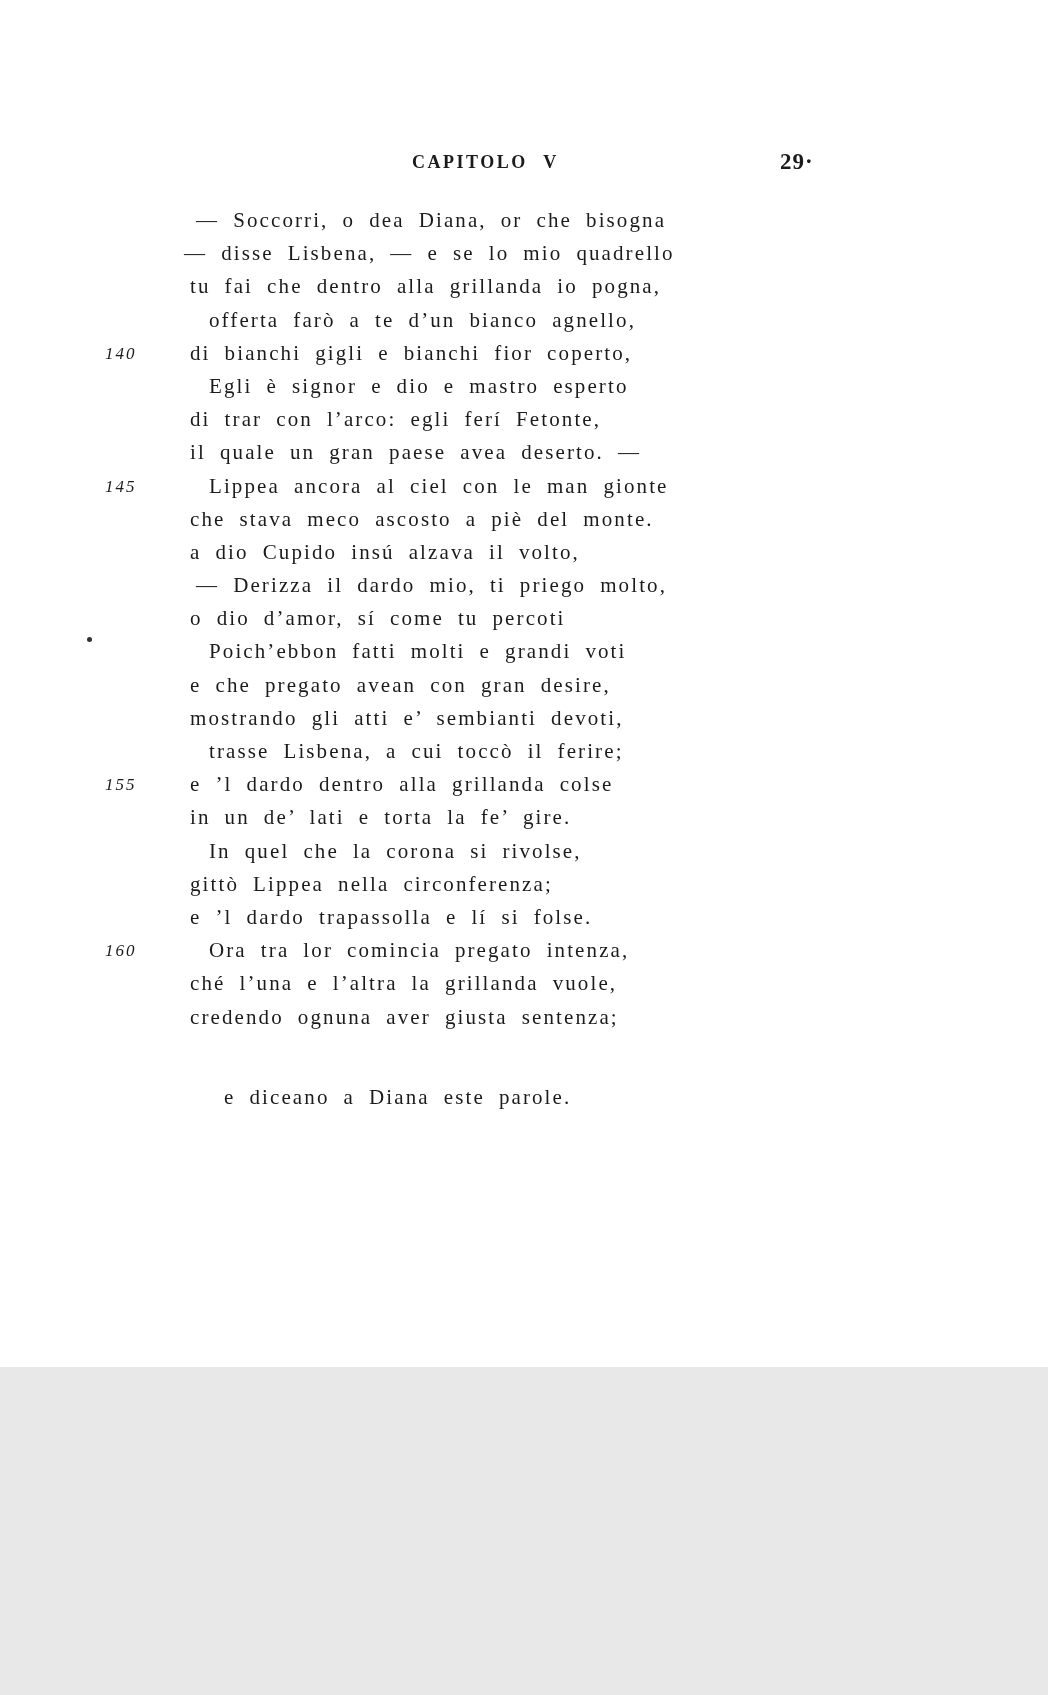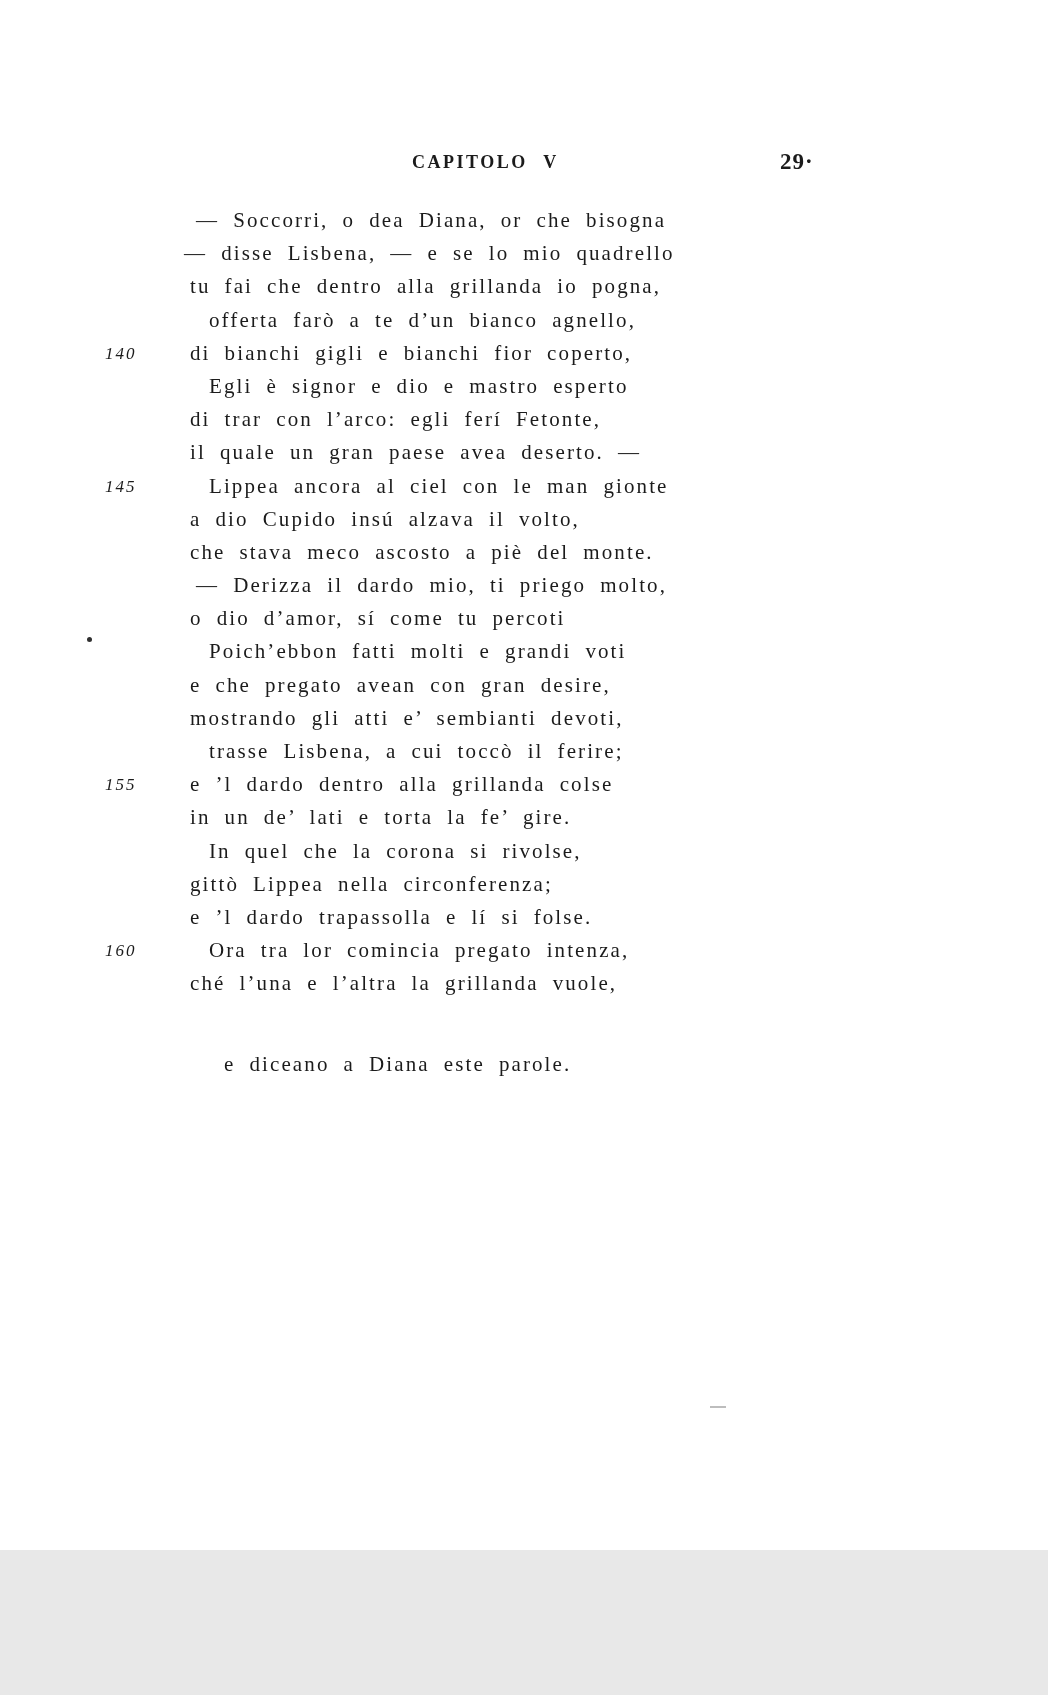--- a/index.html
+++ b/index.html
@@ -1,18 +1,18 @@
 <!DOCTYPE html>
 <html><head>
 <meta charset="utf-8">
 <style>
   html,body{margin:0;padding:0;background:#e8e8e8;}
   .page{
     position:relative;
-    width:1048px;height:1550px;
+    width:1048px;height:1367px;
     background:#ffffff;
     font-family:"Liberation Serif","DejaVu Serif",serif;
     color:#1b1b1b;
     overflow:hidden;
   }
   .chapter{
     position:absolute;left:412px;top:152px;
     font-size:18px;font-weight:700;
     letter-spacing:2.5px;word-spacing:9px;
     white-space:nowrap;
@@ -62,35 +62,36 @@
   <div class="poem">
       <div class="line"><span class="num"></span><span class="txt ind-dash-tercet">— Soccorri, o dea Diana, or che bisogna</span></div>
       <div class="line"><span class="num"></span><span class="txt ind-dash-none">— disse Lisbena, — e se lo mio quadrello</span></div>
       <div class="line"><span class="num"></span><span class="txt ind-none">tu fai che dentro alla grillanda io pogna,</span></div>
       <div class="line"><span class="num"></span><span class="txt ind-tercet">offerta farò a te d’un bianco agnello,</span></div>
       <div class="line"><span class="num">140</span><span class="txt ind-none">di bianchi gigli e bianchi fior coperto,</span></div>
       <div class="line"><span class="num"></span><span class="txt ind-tercet">Egli è signor e dio e mastro esperto</span></div>
       <div class="line"><span class="num"></span><span class="txt ind-none">di trar con l’arco: egli ferí Fetonte,</span></div>
       <div class="line"><span class="num"></span><span class="txt ind-none">il quale un gran paese avea deserto. —</span></div>
       <div class="line"><span class="num">145</span><span class="txt ind-tercet">Lippea ancora al ciel con le man gionte</span></div>
+      <div class="line"><span class="num"></span><span class="txt ind-none">che stava meco ascosto a piè del monte.</span></div>
       <div class="line"><span class="num"></span><span class="txt ind-none">a dio Cupido insú alzava il volto,</span></div>
-      <div class="line"><span class="num"></span><span class="txt ind-none">che stava meco ascosto a piè del monte.</span></div>
       <div class="line"><span class="num"></span><span class="txt ind-dash-tercet">— Derizza il dardo mio, ti priego molto,</span></div>
       <div class="line"><span class="num"></span><span class="txt ind-none">o dio d’amor, sí come tu percoti</span></div>
       <div class="line"><span class="num"></span><span class="txt ind-tercet">Poich’ebbon fatti molti e grandi voti</span></div>
       <div class="line"><span class="num"></span><span class="txt ind-none">e che pregato avean con gran desire,</span></div>
       <div class="line"><span class="num"></span><span class="txt ind-none">mostrando gli atti e’ sembianti devoti,</span></div>
       <div class="line"><span class="num"></span><span class="txt ind-tercet">trasse Lisbena, a cui toccò il ferire;</span></div>
       <div class="line"><span class="num">155</span><span class="txt ind-none">e ’l dardo dentro alla grillanda colse</span></div>
       <div class="line"><span class="num"></span><span class="txt ind-none">in un de’ lati e torta la fe’ gire.</span></div>
       <div class="line"><span class="num"></span><span class="txt ind-tercet">In quel che la corona si rivolse,</span></div>
       <div class="line"><span class="num"></span><span class="txt ind-none">gittò Lippea nella circonferenza;</span></div>
       <div class="line"><span class="num"></span><span class="txt ind-none">e ’l dardo trapassolla e lí si folse.</span></div>
       <div class="line"><span class="num">160</span><span class="txt ind-tercet">Ora tra lor comincia pregato intenza,</span></div>
       <div class="line"><span class="num"></span><span class="txt ind-none">ché l’una e l’altra la grillanda vuole,</span></div>
+      <div class="line"><span class="num"></span><span class="txt ind-none">credendo ognuna aver giusta sentenza;</span></div>
       <div class="line"><span class="num"></span><span class="txt ind-final">e diceano a Diana este parole.</span></div>
     </div>
 
   <div class="ink-dot"></div>
   <div class="faint-dash"></div>
   <div class="smudge sm-a"></div>
   <div class="smudge sm-b"></div>
   <div class="smudge sm-c"></div>
   <div class="smudge sm-d"></div>
   <div class="smudge sm-e"></div>

